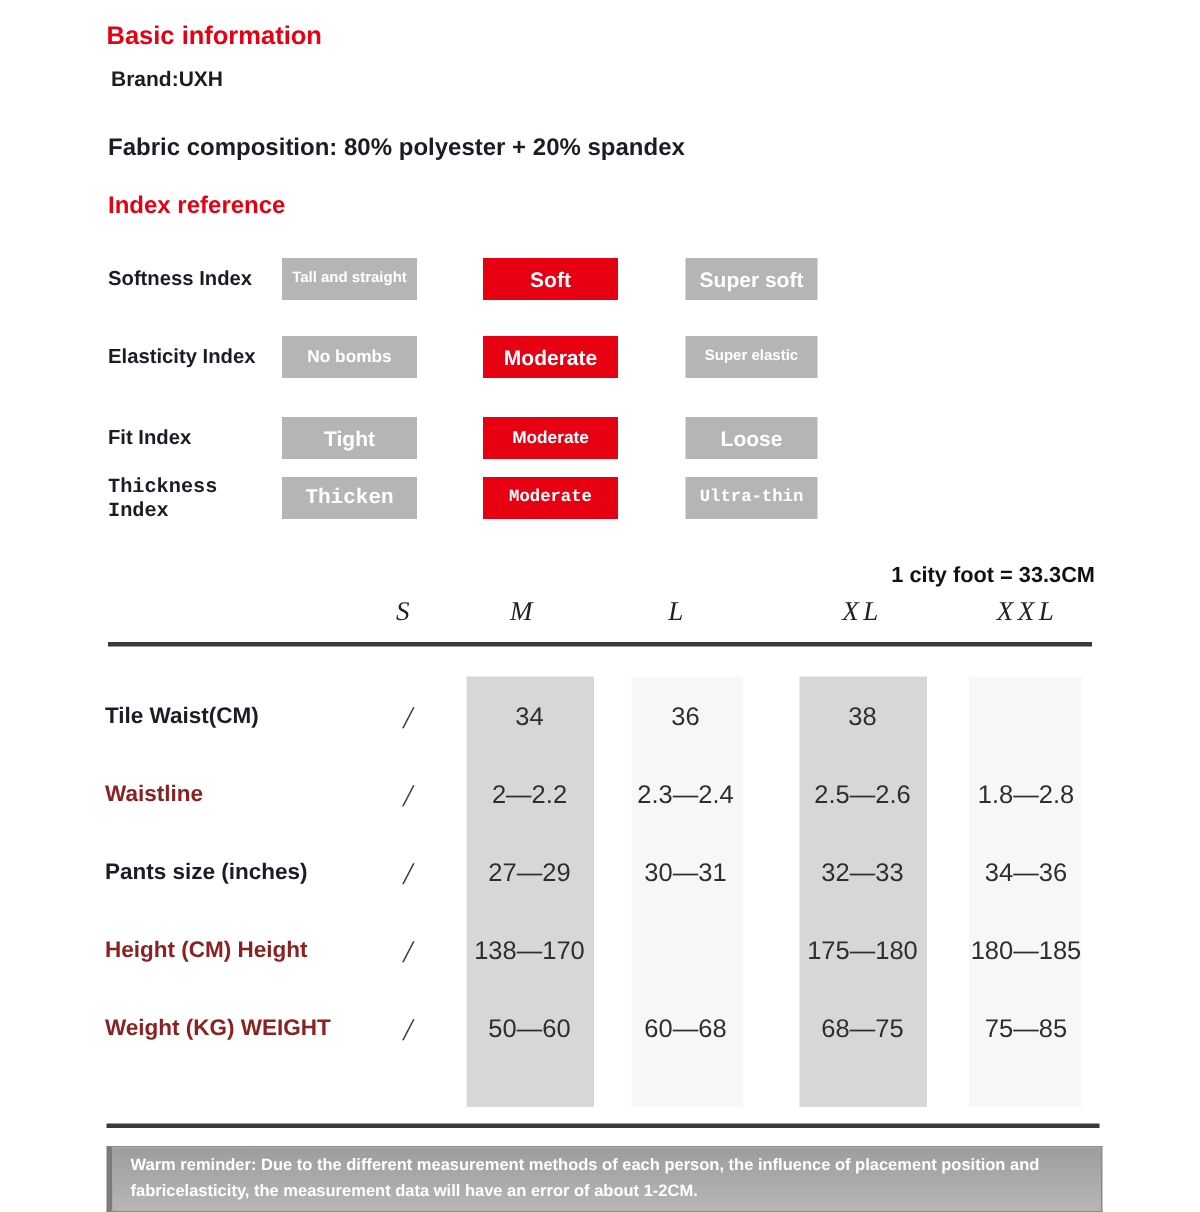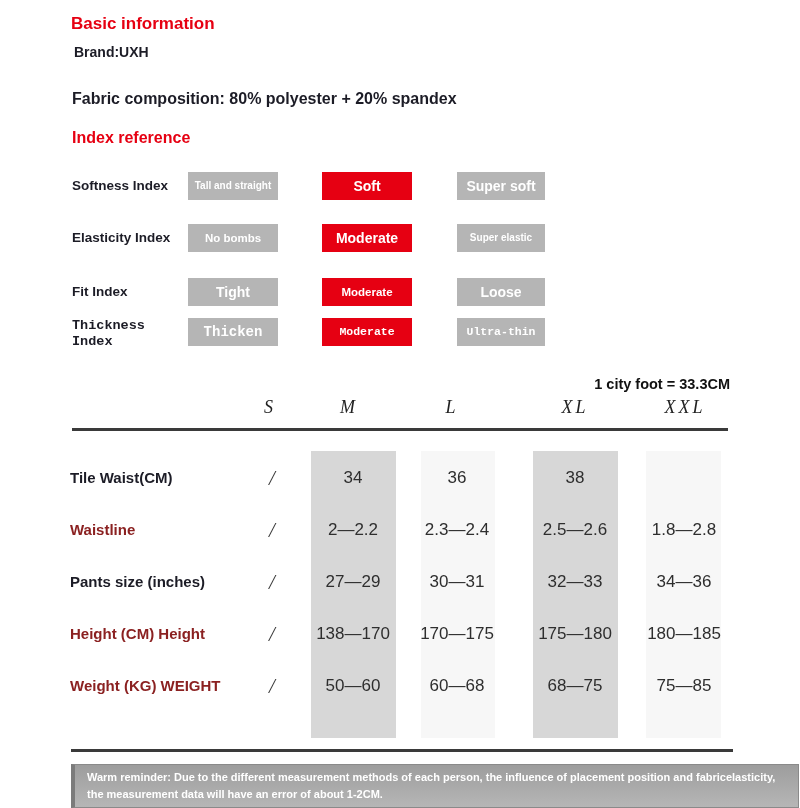--- a/index.html
+++ b/index.html
@@ -33,21 +33,21 @@
   .col-bg{position:absolute;top:451px;height:287px;}
   .col-bg.dark{background:var(--col-dark,#d7d7d7);}
   .col-bg.light{background:var(--col-light,#f7f7f7);}
   .row-label{position:absolute;left:70px;width:200px;font-weight:bold;font-size:15px;
              color:var(--text-dark,#1c1c26);line-height:22px;}
   .row-label.accent{color:var(--dark-red,#8b2121);}
   .cell{position:absolute;width:110px;margin-left:-55px;height:24px;line-height:24px;
         text-align:center;font-size:17px;color:#2e2e2e;}
   .cell.slash{font-size:21px;font-style:italic;color:#3a3a3a;font-family:"Liberation Serif",serif;}
   
-  .warning-box{left:71px;top:764px;width:728px;min-height:30px;
+  .warning-box{left:71px;top:764px;width:664px;min-height:30px;
                background:linear-gradient(180deg,#9d9d9d,#b6b6b6);
                border:1px solid #8a8a8a;border-left:4px solid #7b7b7b;
                padding:4px 10px 5px 12px;box-sizing:border-box;
                color:#fff;font-weight:bold;font-size:11px;line-height:1.5;}
 </style>
 </head>
 <body>
 
 <div class="page">
 
@@ -113,21 +113,20 @@
       <div class="cell" style="left: 684px; top: 518px;">1.8—2.8</div>
       <div class="row-label" style="top: 571px;">Pants size (inches)</div>
       <div class="cell slash" style="left: 272px; top: 570px;">/</div>
       <div class="cell" style="left: 353px; top: 570px;">27—29</div>
       <div class="cell" style="left: 457px; top: 570px;">30—31</div>
       <div class="cell" style="left: 575px; top: 570px;">32—33</div>
       <div class="cell" style="left: 684px; top: 570px;">34—36</div>
       <div class="row-label accent" style="top: 623px;">Height (CM) Height</div>
       <div class="cell slash" style="left: 272px; top: 622px;">/</div>
       <div class="cell" style="left: 353px; top: 622px;">138—170</div>
-      <div class="cell" style="left: 457px; top: 622px;">170—175</div>
       <div class="cell" style="left: 575px; top: 622px;">175—180</div>
       <div class="cell" style="left: 684px; top: 622px;">180—185</div>
       <div class="row-label accent" style="top: 675px;">Weight (KG) WEIGHT</div>
       <div class="cell slash" style="left: 272px; top: 674px;">/</div>
       <div class="cell" style="left: 353px; top: 674px;">50—60</div>
       <div class="cell" style="left: 457px; top: 674px;">60—68</div>
       <div class="cell" style="left: 575px; top: 674px;">68—75</div>
       <div class="cell" style="left: 684px; top: 674px;">75—85</div>
     </div>
 

